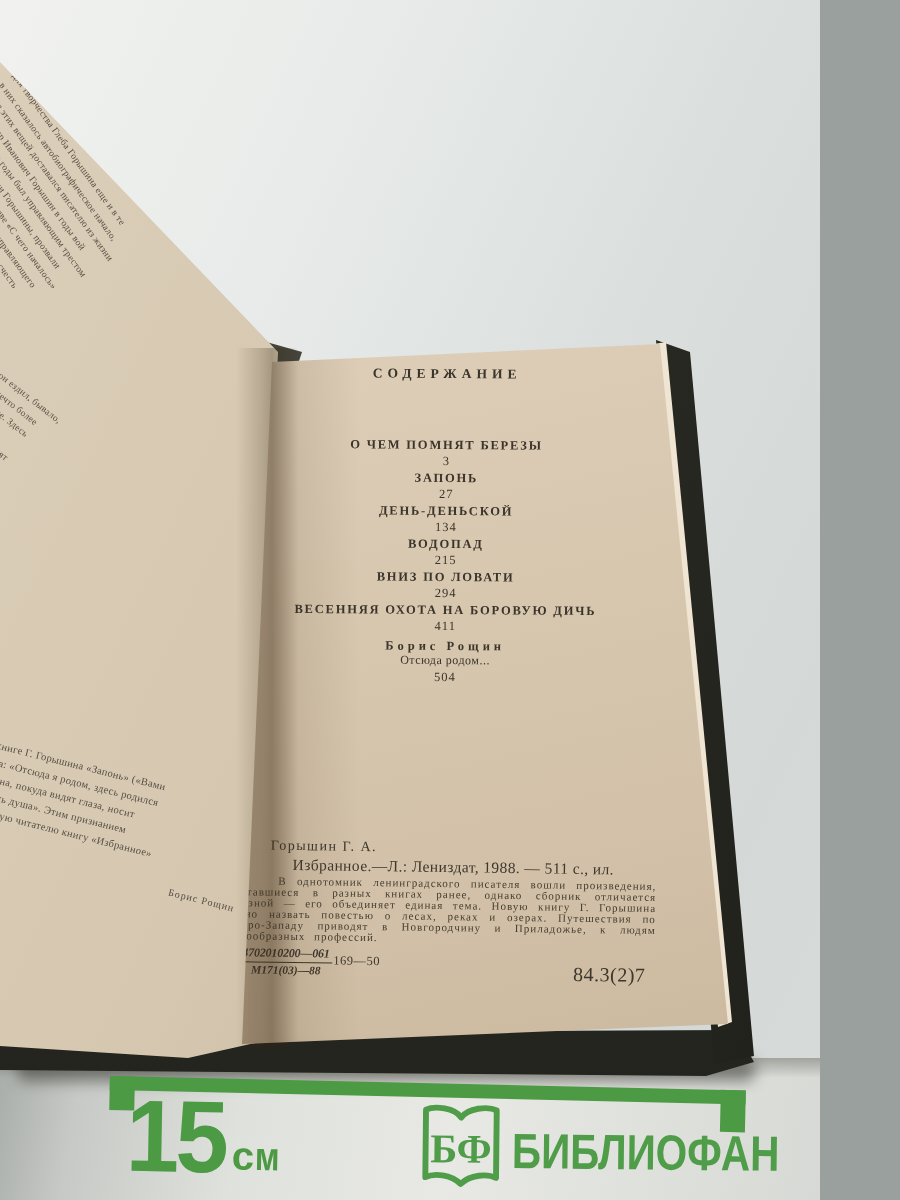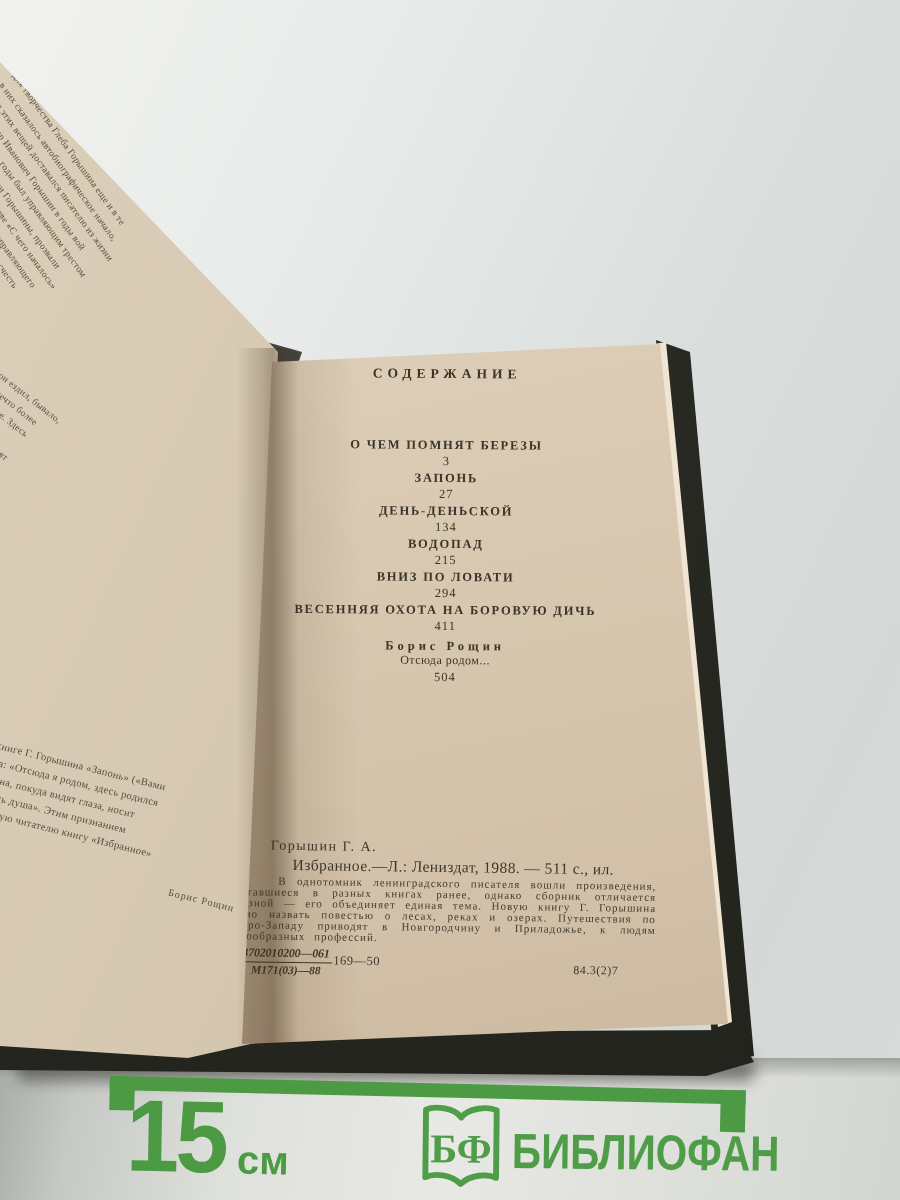--- a/index.html
+++ b/index.html
@@ -1,16 +1,16 @@
 <!DOCTYPE html>
 <html><head>
 <meta charset="utf-8">
 <style>
   html,body{margin:0;padding:0;background:#9aa09e;}
-  .scene{position:relative;width:900px;height:1200px;overflow:hidden;
+  .scene{position:relative;width:820px;height:1200px;overflow:hidden;
          font-family:"Liberation Serif","DejaVu Serif",serif;
          background:linear-gradient(115deg,#f1f2f0 0%,#e8ebe9 28%,#dadfdd 58%,#d4d9d7 82%,#d7dcda 100%);}
 
   
   .floor{position:absolute;left:0;top:1058px;width:900px;height:142px;
          background:linear-gradient(100deg,#a9ada9 0%,#c6c9c5 9%,#dfe1dc 27%,#e8e9e4 50%,#dddfda 76%,#d2d6d2 100%);}
   .floor::before{content:"";position:absolute;left:0;top:0;width:100%;height:20px;
          background:linear-gradient(180deg,rgba(60,60,52,.35),rgba(60,60,52,0));}
 
   .book-shadow{position:absolute;left:16px;top:1058px;width:740px;height:24px;
@@ -75,31 +75,31 @@
   .c-title{font-size:15.5px;letter-spacing:.4px;}
   .c-annotation{margin-top:2px;font-size:11px;line-height:10.9px;text-align:justify;
       text-indent:56px;letter-spacing:1px;word-spacing:5px;color:#453e31;}
   .c-formula{position:relative;height:36px;margin-top:5px;font-size:12.5px;}
   .c-letter{position:absolute;left:4px;top:7px;}
   .c-frac{position:absolute;left:18px;top:0;text-align:center;}
   .c-num{display:block;font-style:italic;font-weight:bold;font-size:12px;letter-spacing:-.2px;
       border-bottom:1.2px solid #3d372c;padding:0 3px 1px 3px;}
   .c-den{display:block;font-style:italic;font-weight:bold;font-size:11.5px;padding-top:1px;}
   .c-ed{position:absolute;left:112px;top:7px;letter-spacing:.5px;}
-  .c-bbk{position:absolute;left:352px;top:13px;font-size:12px;letter-spacing:.5px;}
+  .c-bbk{position:absolute;left:352px;top:13px;font-size:20px;letter-spacing:.5px;}
 
   
   .ruler{position:absolute;left:110px;top:1076px;width:636px;height:14px;background:#4c9a44;
       transform:rotate(1.3deg);transform-origin:0 0;}
   .ruler .cap-l{position:absolute;left:0;top:0;width:25px;height:34px;background:#4c9a44;}
   .ruler .cap-r{position:absolute;right:0;top:0;width:25px;height:42px;background:#4c9a44;}
   .scale-label{position:absolute;left:126px;top:1096px;display:flex;align-items:flex-end;
       color:#4c9a44;font-family:"Liberation Sans","DejaVu Sans",sans-serif;transform:rotate(1deg);}
   .scale-num{font-size:102px;font-weight:bold;line-height:.82;letter-spacing:-4px;transform:scaleX(.94);transform-origin:left bottom;}
-  .scale-unit{font-size:40px;font-weight:bold;line-height:1;margin-left:6px;margin-bottom:1px;}
+  .scale-unit{font-size:40px;font-weight:bold;line-height:1;margin-left:0;margin-bottom:1px;font-family:Liberation Mono, monospace;}
   .logo{position:absolute;left:418px;top:1102px;display:flex;align-items:flex-start;color:#4f9c49;
       font-family:"Liberation Sans","DejaVu Sans",sans-serif;transform:rotate(.6deg);}
   .logo-name{font-size:45px;font-weight:bold;letter-spacing:0;margin-top:22px;margin-left:8px;
       transform:scale(.9,1.1);transform-origin:left top;}
 </style>
 </head>
 <body>
 
 <div class="scene">
 

